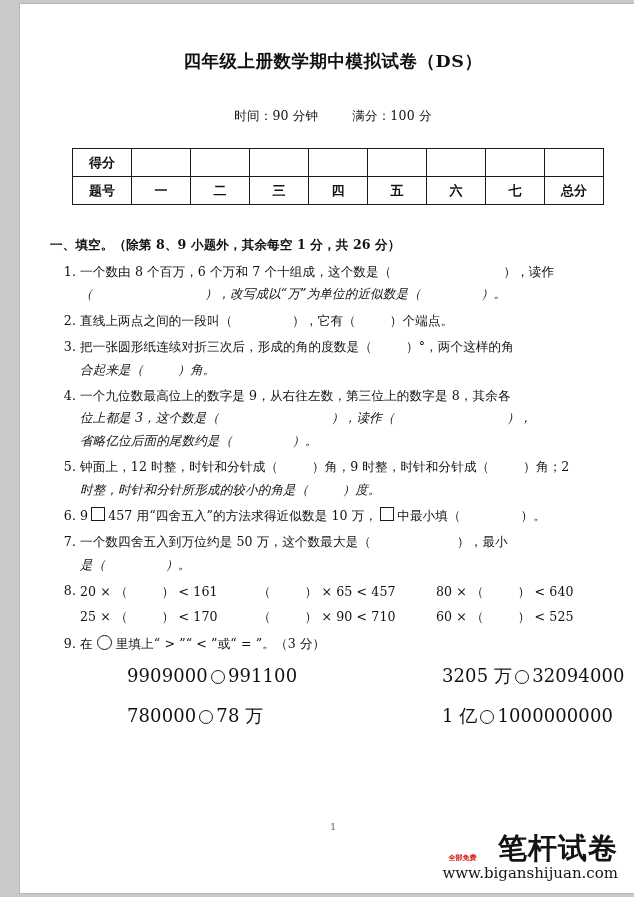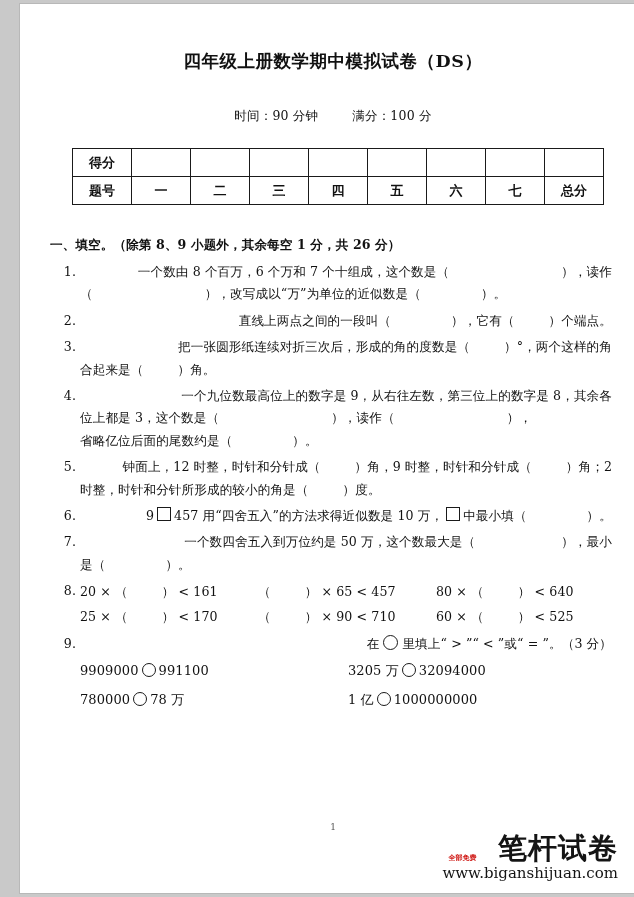--- a/index.html
+++ b/index.html
@@ -92,22 +92,22 @@
     letter-spacing: 0.1px;
   }
   .q .qnum {
     position: absolute;
     left: -24px;
     top: 0;
     width: 20px;
     text-align: right;
     font-size: 12.6px;
   }
-  .q .qtext { display: block; text-align: right; }
-  .q .indent { display: block; }
+  .q .qtext { display: block; }
+  .q .indent { display: block; font-style: italic; }
 
   
   .blank-s { display: inline-block; width: 34px; }
   .blank-m { display: inline-block; width: 60px; }
   .blank-l { display: inline-block; width: 86px; }
   .blank-xl { display: inline-block; width: 112px; }
 
   .box-glyph {
     display: inline-block;
     width: 12px;
@@ -148,21 +148,22 @@
 
   
   .cmp-rows { margin-top: 2px; }
   .cmp-row {
     display: block;
     white-space: nowrap;
     line-height: 2.25;
   }
   .cmp-row .cell {
     display: inline-block;
-    font-size: 13px;
+    font-size: 18px;
+    margin-left: 47px;
   }
   .cmp-row .cell.left { width: 268px; }
 
   
   .page-number {
     position: absolute;
     left: 0;
     right: 0;
     top: 818px;
     text-align: center;

